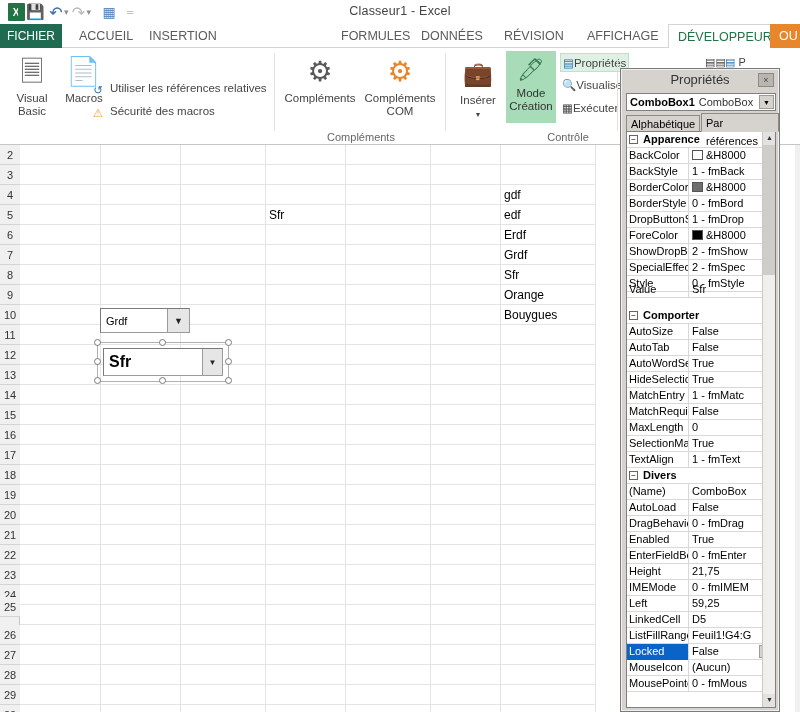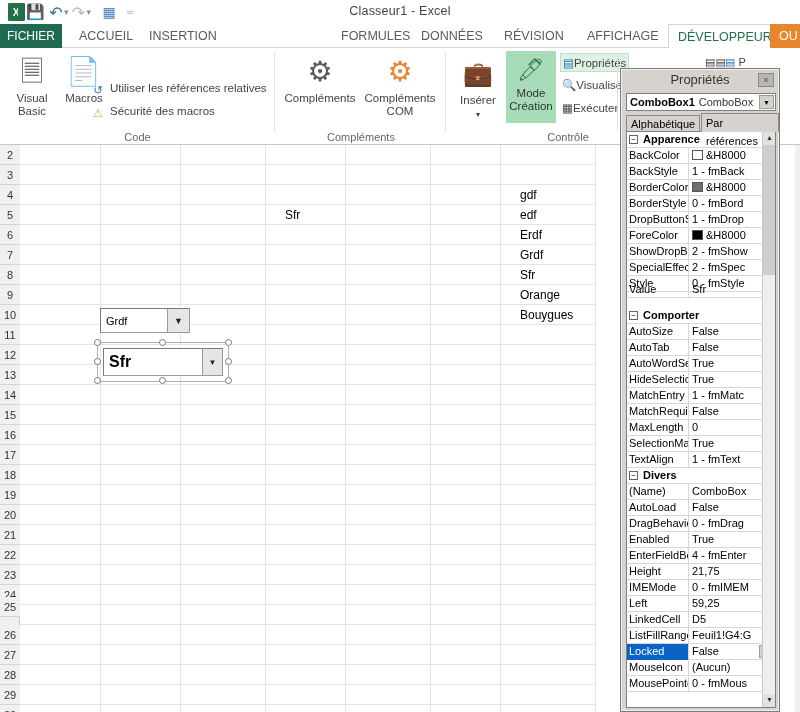--- a/index.html
+++ b/index.html
@@ -111,21 +111,21 @@
     border-bottom:1px solid #d4d4d4; background:#f0f0f0;
   }
   .gridrow{
     position:absolute; left:20px; width:575px; height:20px;
     border-bottom:1px solid #e4e4e4;
   }
   .vline{ position:absolute; top:0; width:1px; height:567px; background:#e4e4e4; }
 
   .cell{
     position:absolute; height:20px; line-height:20px; font-size:12px;
-    color:#000; padding-left:20px; white-space:nowrap;
+    color:#000; padding-left:4px; white-space:nowrap;
   }
 
   
   .xcombo{
     position:absolute; background:#fff; border:1px solid #9a9a9a;
     border-top-color:#7a7a7a; border-left-color:#7a7a7a;
   }
   .xcombo .txt{
     position:absolute; left:5px; top:0; bottom:0; line-height:inherit;
     display:flex; align-items:center; color:#000;
@@ -283,21 +283,20 @@
     <div class="bigbtn" style="left:58px;">
       <span class="glyph">📄</span>
       <span>Macros</span>
     </div>
     <div class="smallrow" style="left:90px; top:31px;">
       <span class="ic" style="color:#2e75b6;">↺</span><span>Utiliser les références relatives</span>
     </div>
     <div class="smallrow" style="left:90px; top:54px;">
       <span class="ic" style="color:#e8a33d;">⚠</span><span>Sécurité des macros</span>
     </div>
-    <div class="grp-label">Code</div>
     <div class="grp-sep" style="right:0;"></div>
   </div>
 
   <div class="grp" style="left:276px; width:170px;">
     <div class="bigbtn" style="left:6px; width:76px;">
       <span class="glyph" style="color:#5a5a5a;">⚙</span>
       <span>Compléments</span>
     </div>
     <div class="bigbtn" style="left:84px; width:80px;">
       <span class="glyph" style="color:#e8862c;">⚙</span>
@@ -565,21 +564,21 @@
         <div class="prow" style="top: 384px;">
           <span class="k">DragBehavio</span>
           <span class="v">0 - fmDrag</span>
         </div>
         <div class="prow" style="top: 400px;">
           <span class="k">Enabled</span>
           <span class="v">True</span>
         </div>
         <div class="prow" style="top: 416px;">
           <span class="k">EnterFieldBe</span>
-          <span class="v">4 - fmEnter</span>
+          <span class="v">0 - fmEnter</span>
         </div>
         <div class="prow" style="top: 432px;">
           <span class="k">Height</span>
           <span class="v">21,75</span>
         </div>
         <div class="prow" style="top: 448px;">
           <span class="k">IMEMode</span>
           <span class="v">0 - fmIMEM</span>
         </div>
         <div class="prow" style="top: 464px;">

